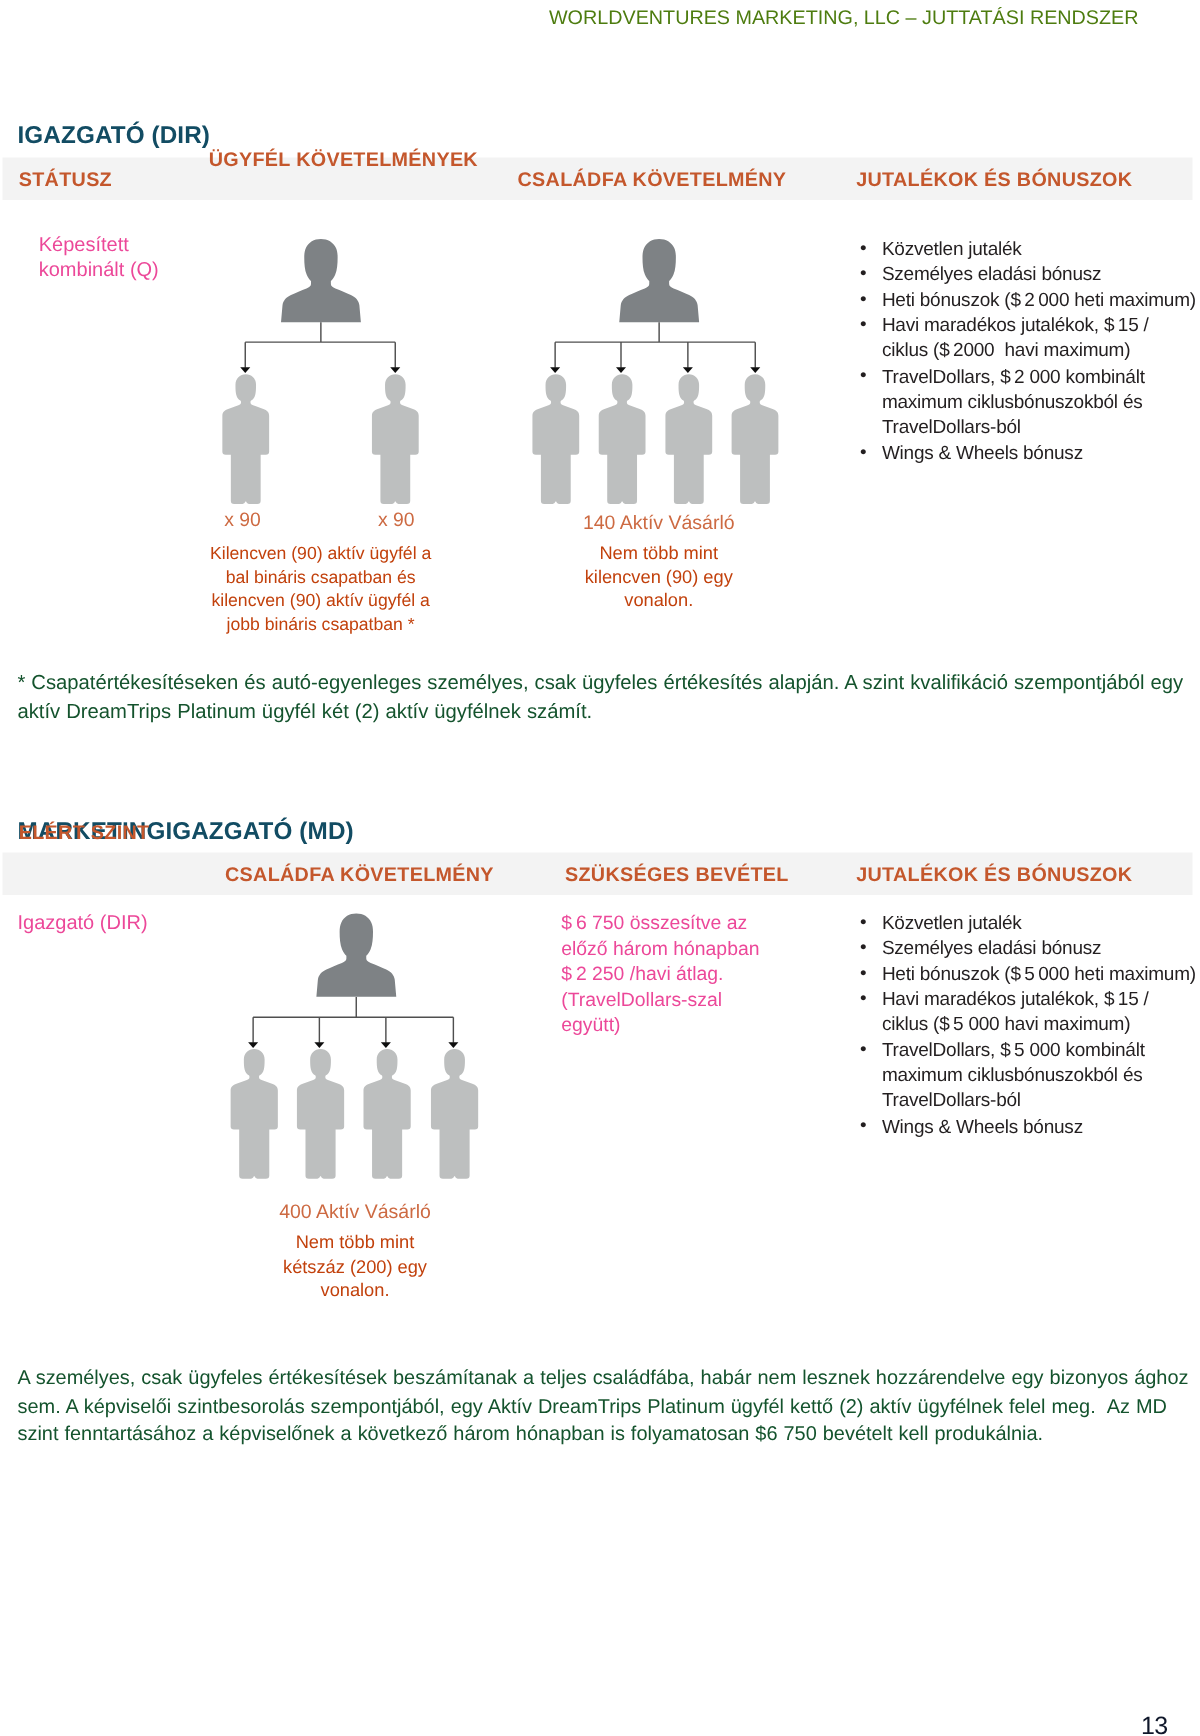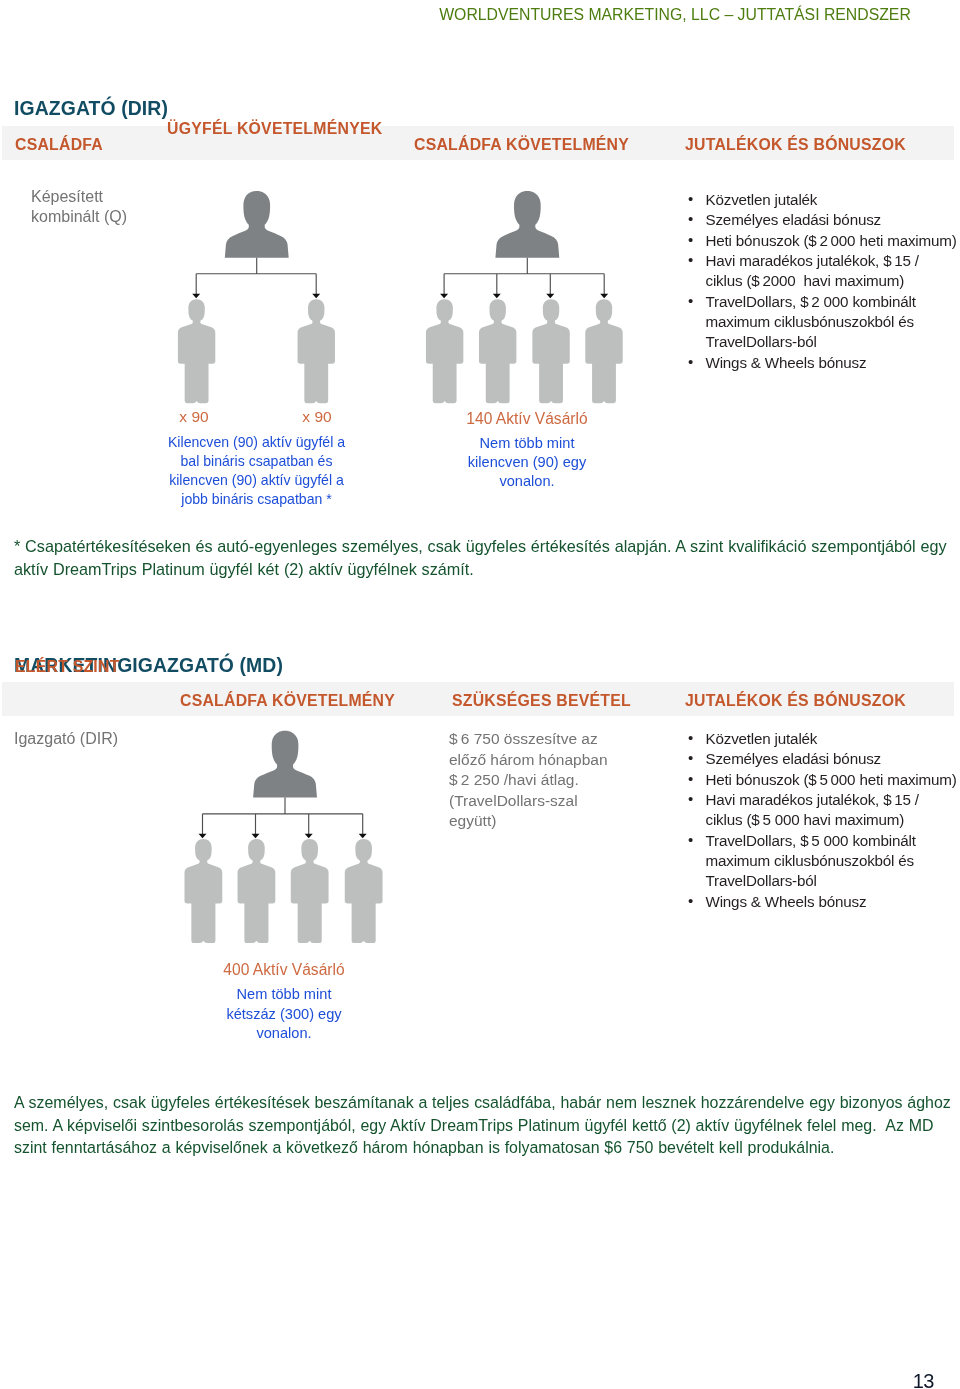--- a/index.html
+++ b/index.html
@@ -4,22 +4,22 @@
 <style>
   html,body{margin:0;padding:0;}
   body{width:960px;height:1389px;background:#ffffff;
        font-family:"Liberation Sans",sans-serif;position:relative;overflow:hidden;
        -webkit-font-smoothing:antialiased;}
   .abs{position:absolute;}
   .doc-head{left:390px;top:6.2px;width:570px;text-align:center;font-size:15.8px;color:#4d7c0f;line-height:17px;}
   .sect-title{font-size:19.4px;font-weight:bold;color:#124c63;letter-spacing:.1px;}
   .colbar{background:#f3f3f3;height:34px;}
   .colhead{font-size:15.8px;font-weight:bold;color:#c4572c;letter-spacing:.25px;line-height:37.5px;white-space:pre;}
-  .body-txt{font-size:16px;color:#737373;}
-  .teal{color:#1d4ed8;}
+  .body-txt{font-size:16px;color:#ec4899;}
+  .teal{color:#c2410c;}
   .orange{color:#cd6a42;}
   ul.bul{margin:0;padding:0;list-style:none;}
   ul.bul li{position:relative;padding-left:16.5px;font-size:15.2px;color:#231f20;line-height:20.35px;white-space:pre;letter-spacing:-0.18px;}
   ul.bul li:before{content:"\2022";position:absolute;left:-1px;top:-1px;font-size:15px;}
   .ctr{text-align:center;}
   .note{font-size:15.95px;color:#14532d;line-height:22.6px;white-space:pre;word-spacing:0.38px;}
   .note.n1{font-size:16.2px;word-spacing:0.3px;line-height:23px;}
 </style>
 </head>
 <body>
@@ -28,21 +28,21 @@
   <defs>
     <path id="bustShape" d="M31.9 0 C26.4 0 22.0 2.6 19.9 7.3 C19.0 9.3 18.6 11.6 18.6 14.6 C18.6 20.0 19.0 24.8 20.5 28.5 C21.6 31.2 22.9 32.8 24.0 33.7 L24.0 36.0 C24.0 37.6 22.6 38.7 20.4 39.6 C16.3 41.3 11.5 43.1 8.0 44.8 C3.9 46.8 1.7 49.3 1.2 53.0 L0 66.6 L63.9 66.6 L62.7 53.0 C62.2 49.3 60.0 46.8 55.9 44.8 C52.4 43.1 47.6 41.3 43.5 39.6 C41.3 38.7 39.9 37.6 39.9 36.0 L39.9 33.7 C41.0 32.8 42.3 31.2 43.4 28.5 C44.9 24.8 45.3 20.0 45.3 14.6 C45.3 11.6 44.9 9.3 44.0 7.3 C41.9 2.6 37.4 0 31.9 0 Z"></path>
     <path id="personShape" d="M18.2 0 C13.6 0 10.2 3.4 10.2 8.5 C10.2 12.2 10.3 14.6 10.8 16.4 C11.5 19.0 12.6 20.2 14.0 21.0 C14.3 21.2 14.5 21.5 14.5 22.0 L14.5 22.9 C14.5 23.9 13.7 24.5 12.5 24.9 L4.5 27.8 C1.8 28.8 0 30.2 0 33.2 L0 62.0 C0 63.6 0.9 64.4 2.6 64.4 L6.6 64.4 L6.6 101.3 C6.6 103.0 7.4 103.9 9.2 103.9 L14.7 103.9 C16.3 103.9 17.2 103.3 17.7 102.2 C17.9 101.8 18.5 101.8 18.7 102.2 C19.2 103.3 20.1 103.9 21.7 103.9 L27.2 103.9 C29.0 103.9 29.8 103.0 29.8 101.3 L29.8 64.4 L33.8 64.4 C35.5 64.4 36.4 63.6 36.4 62.0 L36.4 33.2 C36.4 30.2 34.6 28.8 31.9 27.8 L23.9 24.9 C22.7 24.5 21.9 23.9 21.9 22.9 L21.9 22.0 C21.9 21.5 22.1 21.2 22.4 21.0 C23.8 20.2 24.9 19.0 25.6 16.4 C26.1 14.6 26.2 12.2 26.2 8.5 C26.2 3.4 22.8 0 18.2 0 Z"></path>
   </defs>
 </svg>
 
 <div class="abs doc-head">WORLDVENTURES MARKETING, LLC – JUTTATÁSI RENDSZER</div>
 
 <div class="abs sect-title" style="left:14px;top:97px;">IGAZGATÓ (DIR)</div>
 <div class="abs colbar" style="left:2px;top:126px;width:952px;"></div>
-<div class="abs colhead" style="left:15px;top:126px;">CSALÁDFA</div>
+<div class="abs colhead" style="left:15px;top:126px;">STÁTUSZ</div>
 <div class="abs colhead" style="left:147px;top:110px;margin-left:20px;">ÜGYFÉL KÖVETELMÉNYEK</div>
 <div class="abs colhead" style="left:414px;top:126px;">CSALÁDFA KÖVETELMÉNY</div>
 <div class="abs colhead" style="left:685px;top:126px;">JUTALÉKOK ÉS BÓNUSZOK</div>
 
 <div class="abs body-txt" style="left:31px;top:187px;line-height:20.3px;">
   <div>Képesített</div>
   <div>kombinált (Q)</div>
 </div>
 
 <svg class="abs" style="left:160px;top:185px;" width="500" height="225" viewBox="0 0 500 225">
@@ -148,21 +148,21 @@
 ciklus ($ 5 000 havi maximum)</li>
   <li>TravelDollars, $ 5 000 kombinált
 maximum ciklusbónuszokból és
 TravelDollars-ból</li>
   <li>Wings &amp; Wheels bónusz</li>
 </ul>
 
 <div class="abs orange ctr" style="left:194px;top:961px;width:180px;font-size:15.6px;">400 Aktív Vásárló</div>
 <div class="abs teal ctr" style="left:194px;top:985px;width:180px;font-size:14.6px;line-height:19.5px;">
   <div>Nem több mint</div>
-  <div>kétszáz (300) egy</div>
+  <div>kétszáz (200) egy</div>
   <div>vonalon.</div>
 </div>
 
 <div class="abs note" style="left:14px;top:1092px;width:940px;">A személyes, csak ügyfeles értékesítések beszámítanak a teljes családfába, habár nem lesznek hozzárendelve egy bizonyos ághoz
 sem. A képviselői szintbesorolás szempontjából, egy Aktív DreamTrips Platinum ügyfél kettő (2) aktív ügyfélnek felel meg.  Az MD
 szint fenntartásához a képviselőnek a következő három hónapban is folyamatosan $6 750 bevételt kell produkálnia.</div>
 
 <div class="abs" style="left:854px;top:1372px;width:80px;text-align:right;font-size:20px;letter-spacing:-0.5px;color:#0f172a;line-height:18px;">13</div>
 
 </body></html>

